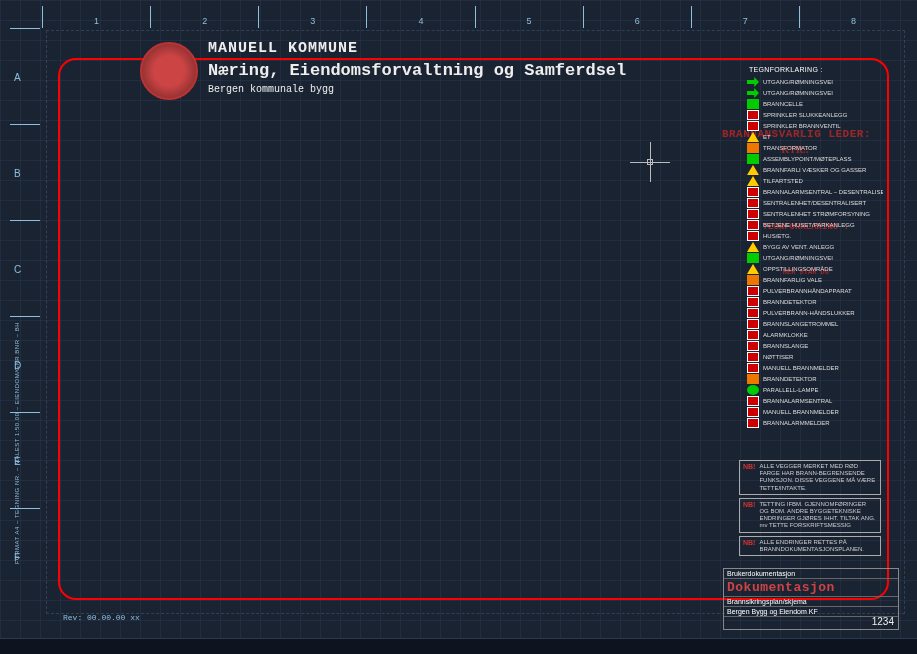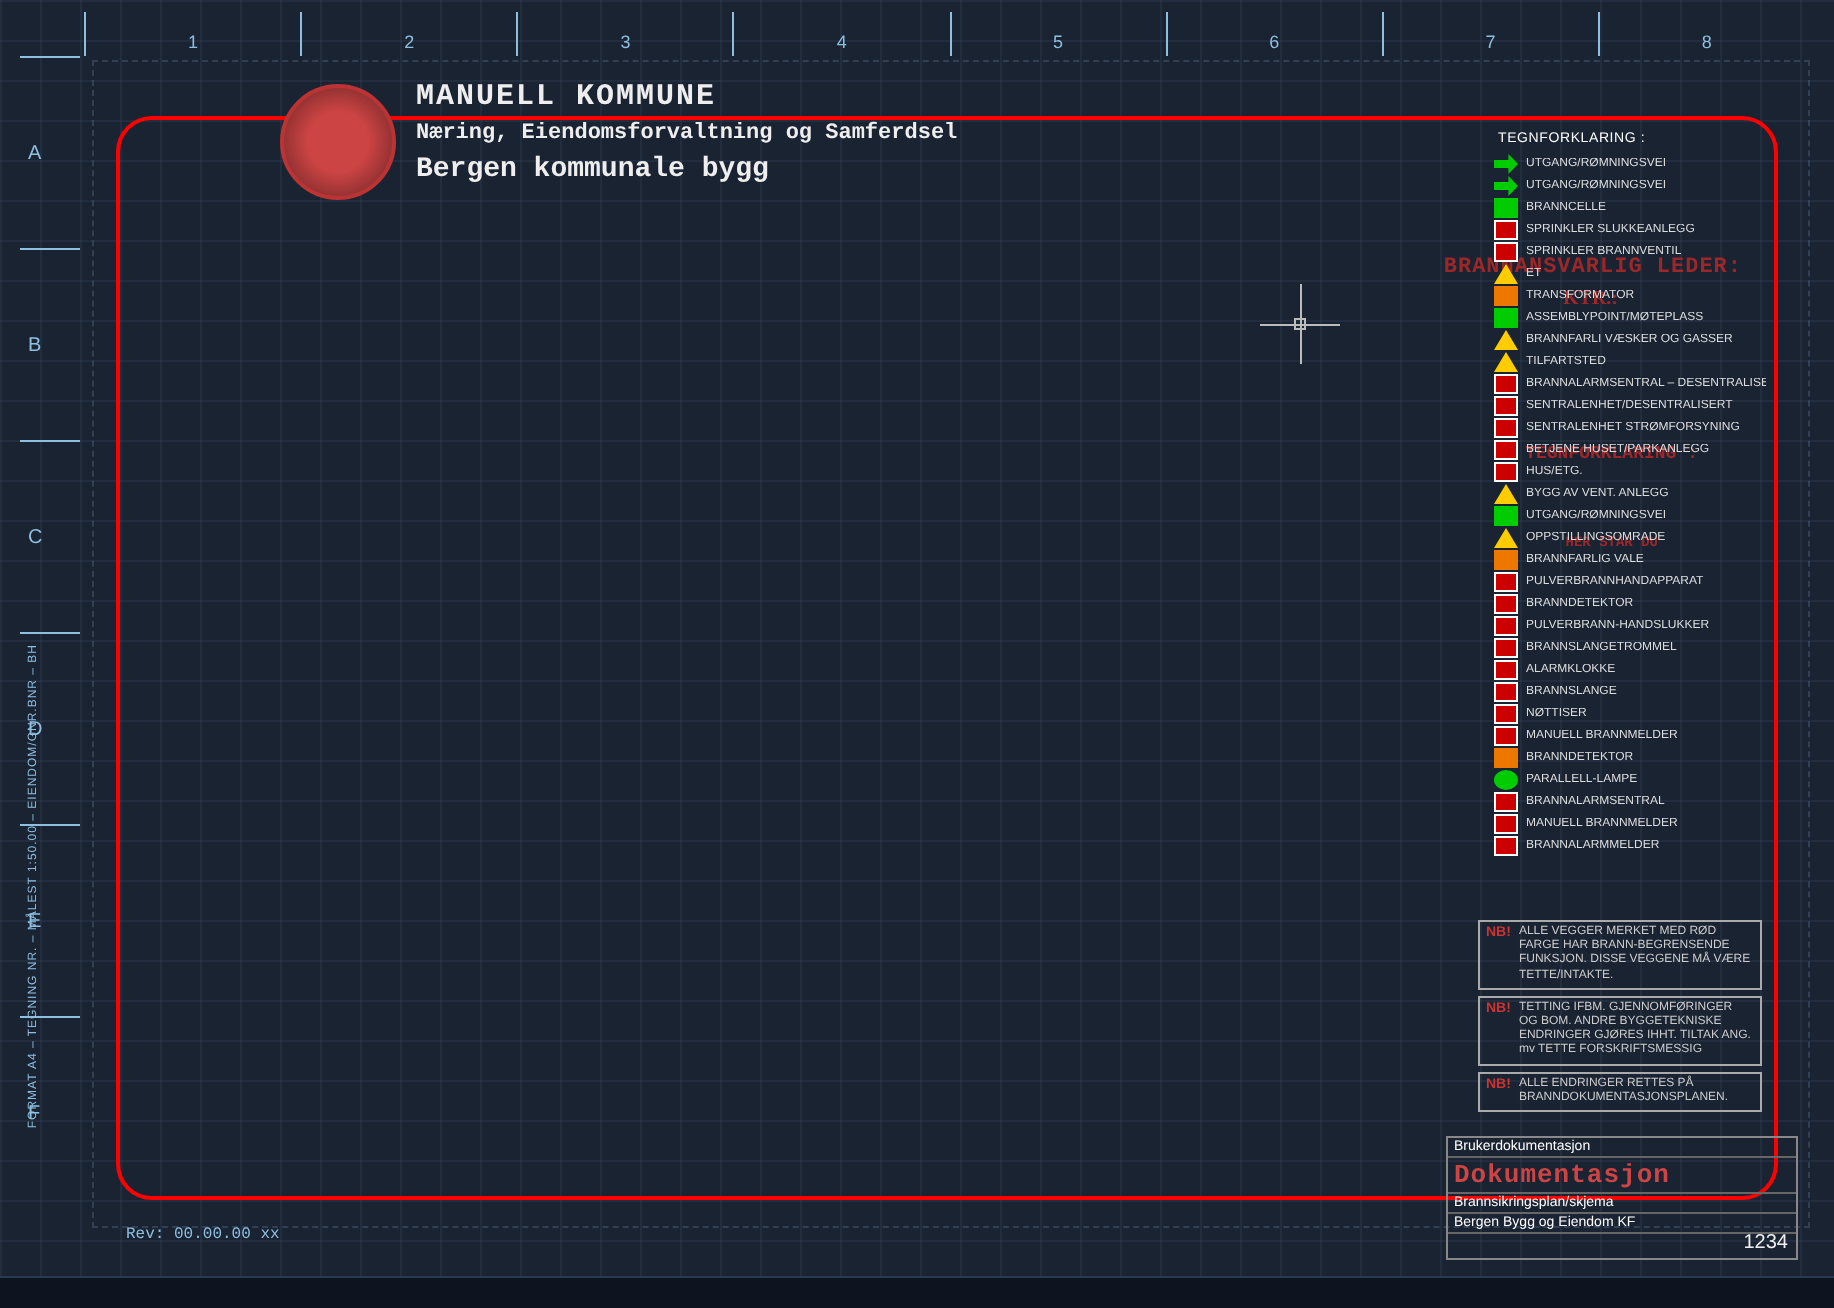--- a/index.html
+++ b/index.html
@@ -60,22 +60,22 @@
 }
 
 
 .logo {
   position: absolute; left: 140px; top: 42px; width: 58px; height: 58px;
   border-radius: 50%; border: 2px solid #b33;
   background: radial-gradient(circle, #c44 40%, #933 70%);
 }
 .header-text { position: absolute; left: 208px; top: 40px; font-family: "Courier New", monospace; }
 .header-text .h1 { font-size: 15px; font-weight: bold; letter-spacing: 1px; color: #eee; }
-.header-text .h2 { font-size: 11px; margin-top: 4px; color: #eee; font-weight: bold; font-family: Liberation Mono, monospace; }
-.header-text .h3 { font-size: 14px; margin-top: 4px; color: #eee; font-weight: bold; }
+.header-text .h2 { font-size: 17px; margin-top: 4px; color: #eee; font-weight: bold; font-family: Liberation Mono, monospace; }
+.header-text .h3 { font-size: 10px; margin-top: 4px; color: #eee; font-weight: normal; }
 
 
 .xhair {
   position: absolute; left: 630px; top: 142px; width: 40px; height: 40px;
 }
 .xhair::before, .xhair::after {
   content: ""; position: absolute; background: #bbb;
 }
 .xhair::before { left: 0; right: 0; top: 50%; height: 1px; }
 .xhair::after { top: 0; bottom: 0; left: 50%; width: 1px; }

